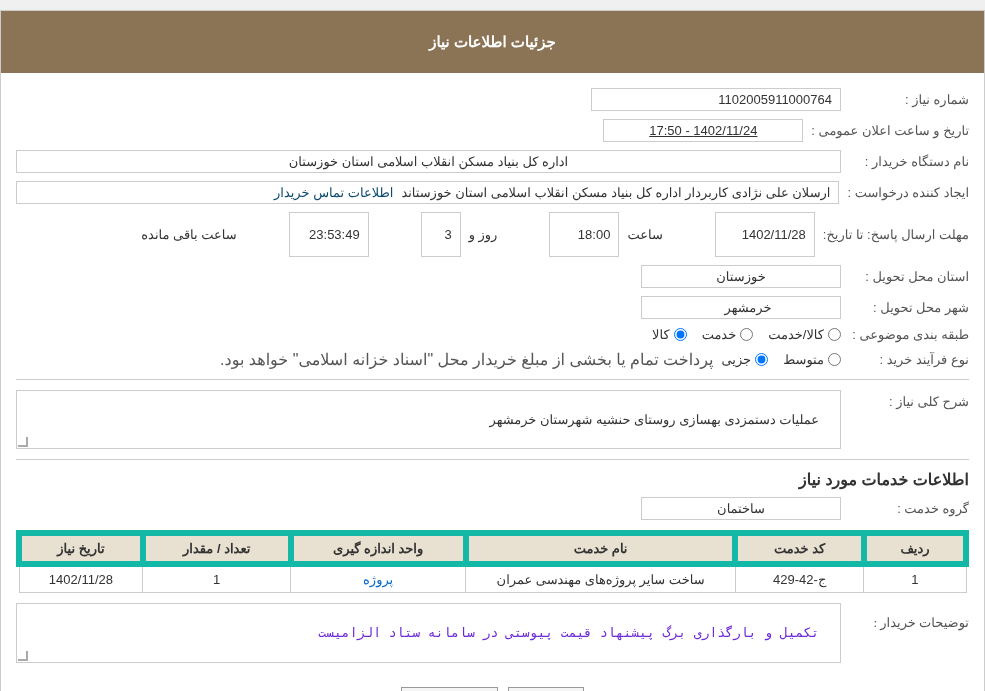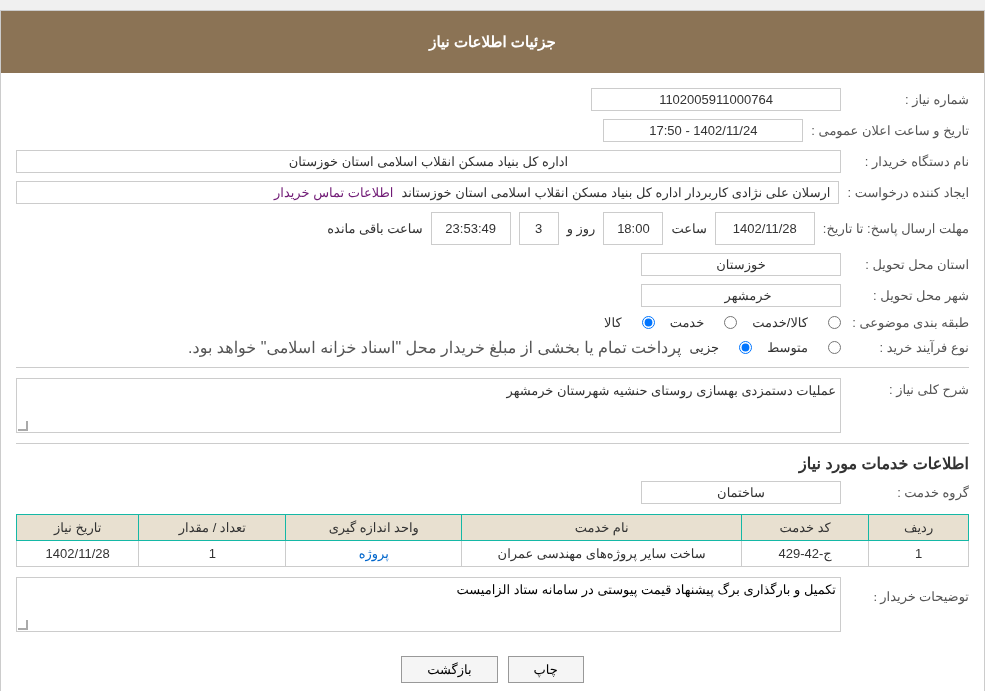--- a/index.html
+++ b/index.html
@@ -37,23 +37,23 @@
       border: 1px solid #ccc;
       background: #fff;
       padding: 3px 8px;
       min-height: 22px;
       flex: 1;
       text-align: center;
     }
     .value-box-inline {
       border: 1px solid #ccc;
       background: #fff;
-      padding: 8px 8px;
+      padding: 14px 8px;
       min-height: 22px;
-      text-align: center;
+      margin-left: 44px;
     }
     .info-row-flex {
       display: flex;
       align-items: center;
       margin-bottom: 8px;
       gap: 8px;
     }
     .section-separator {
       border: none;
       border-top: 1px solid #ccc;
@@ -66,59 +66,59 @@
       margin: 10px 0 8px 0;
     }
     .radio-group {
       display: flex;
       gap: 15px;
       align-items: center;
     }
     .radio-item {
       display: flex;
       align-items: center;
-      gap: 20px;
+      gap: 4px;
     }
     .note-text {
       font-size: 16px;
       color: #555;
     }
     .textarea-box {
       border: 1px solid #ccc;
       background: #fff;
       min-height: 55px;
       width: 100%;
-      padding: 4px;
+      padding: 21px;
       text-align: right;
       resize: none;
     }
     .table-section {
       margin-top: 10px;
     }
     .data-table {
       width: 100%;
       border-collapse: collapse;
       text-align: center;
     }
     .data-table th {
       background: #e8e0d0;
-      border: 1px solid #14b8a6;
+      border: 6px solid #14b8a6;
       padding: 5px 25px;
-      font-weight: normal;
+      font-weight: bold;
     }
     .data-table td {
       border: 1px solid #ccc;
       padding: 5px 8px;
     }
     .link-blue {
       color: #0066cc;
       text-decoration: none;
     }
     .link-orange {
-      color: #701a75;
+      color: #0c4a6e;
       text-decoration: none;
     }
     .button-row {
       display: flex;
       justify-content: center;
       gap: 10px;
       margin-top: 15px;
       padding-bottom: 15px;
     }
     .btn {
@@ -148,46 +148,46 @@
 <body>
 
 <div class="page-wrapper">
 
   <div class="header-bar">جزئیات اطلاعات نیاز</div>
 
   <div class="content">
 
     <div class="info-row-flex">
       <span class="label">شماره نیاز :</span>
-      <div class="value-box" style="max-width: 250px;">1102005911000764</div>
+      <div class="value-box" style="max-width: 250px; text-align: right;">1102005911000764</div>
     </div>
 
     <div class="info-row-flex">
       <span class="label">تاریخ و ساعت اعلان عمومی :</span>
-      <div class="value-box" style="max-width: 200px;">1402/11/24 - 17:50</div>
+      <div class="value-box" style="max-width: 200px; text-decoration: underline;">1402/11/24 - 17:50</div>
     </div>
 
     <div class="info-row-flex">
       <span class="label">نام دستگاه خریدار :</span>
       <div class="value-box">اداره کل بنیاد مسکن انقلاب اسلامی استان خوزستان</div>
     </div>
 
     <div class="info-row-flex">
       <span class="label">ایجاد کننده درخواست :</span>
       <div class="value-box" style="display:flex; align-items:center; gap:8px;">
         <span>ارسلان علی نژادی کاربردار اداره کل بنیاد مسکن انقلاب اسلامی استان خوزستاند</span>
         <a class="link-orange" href="#">اطلاعات تماس خریدار</a>
       </div>
     </div>
 
     <div class="info-row-flex">
       <span class="label">مهلت ارسال پاسخ: تا تاریخ:</span>
       <div class="value-box-inline" style="width:100px;">1402/11/28</div>
       <span>ساعت</span>
-      <div class="value-box-inline" style="width:60px;">18:00</div>
+      <div class="value-box-inline" style="width:70px;">18:00</div>
       <span>روز و</span>
       <div class="value-box-inline" style="width:40px;">3</div>
       <div class="value-box-inline" style="width:80px;">23:53:49</div>
       <span>ساعت باقی مانده</span>
     </div>
 
     <div class="info-row-flex">
       <span class="label">استان محل تحویل :</span>
       <div class="value-box" style="max-width: 200px;">خوزستان</div>
     </div>
@@ -272,21 +272,21 @@
             <td>1</td>
             <td>1402/11/28</td>
           </tr>
         </tbody>
       </table>
     </div>
 
     <div class="info-row-flex" style="margin-top:10px; align-items: flex-start;">
       <span class="label" style="margin-top:12px;font-family:Liberation Serif, serif;">توضیحات خریدار :</span>
       <div class="textarea-wrapper" style="flex:1;">
-        <div class="textarea-box" style="color:#000000;">تکمیل و بارگذاری برگ پیشنهاد قیمت پیوستی در سامانه ستاد الزامیست</div>
+        <div class="textarea-box" style="color:#6d28d9;font-family:Liberation Mono, monospace;">تکمیل و بارگذاری برگ پیشنهاد قیمت پیوستی در سامانه ستاد الزامیست</div>
         <div class="resize-handle"></div>
       </div>
     </div>
 
     <div class="button-row">
       <button class="btn">چاپ</button>
       <button class="btn">بازگشت</button>
     </div>
 
   </div>

